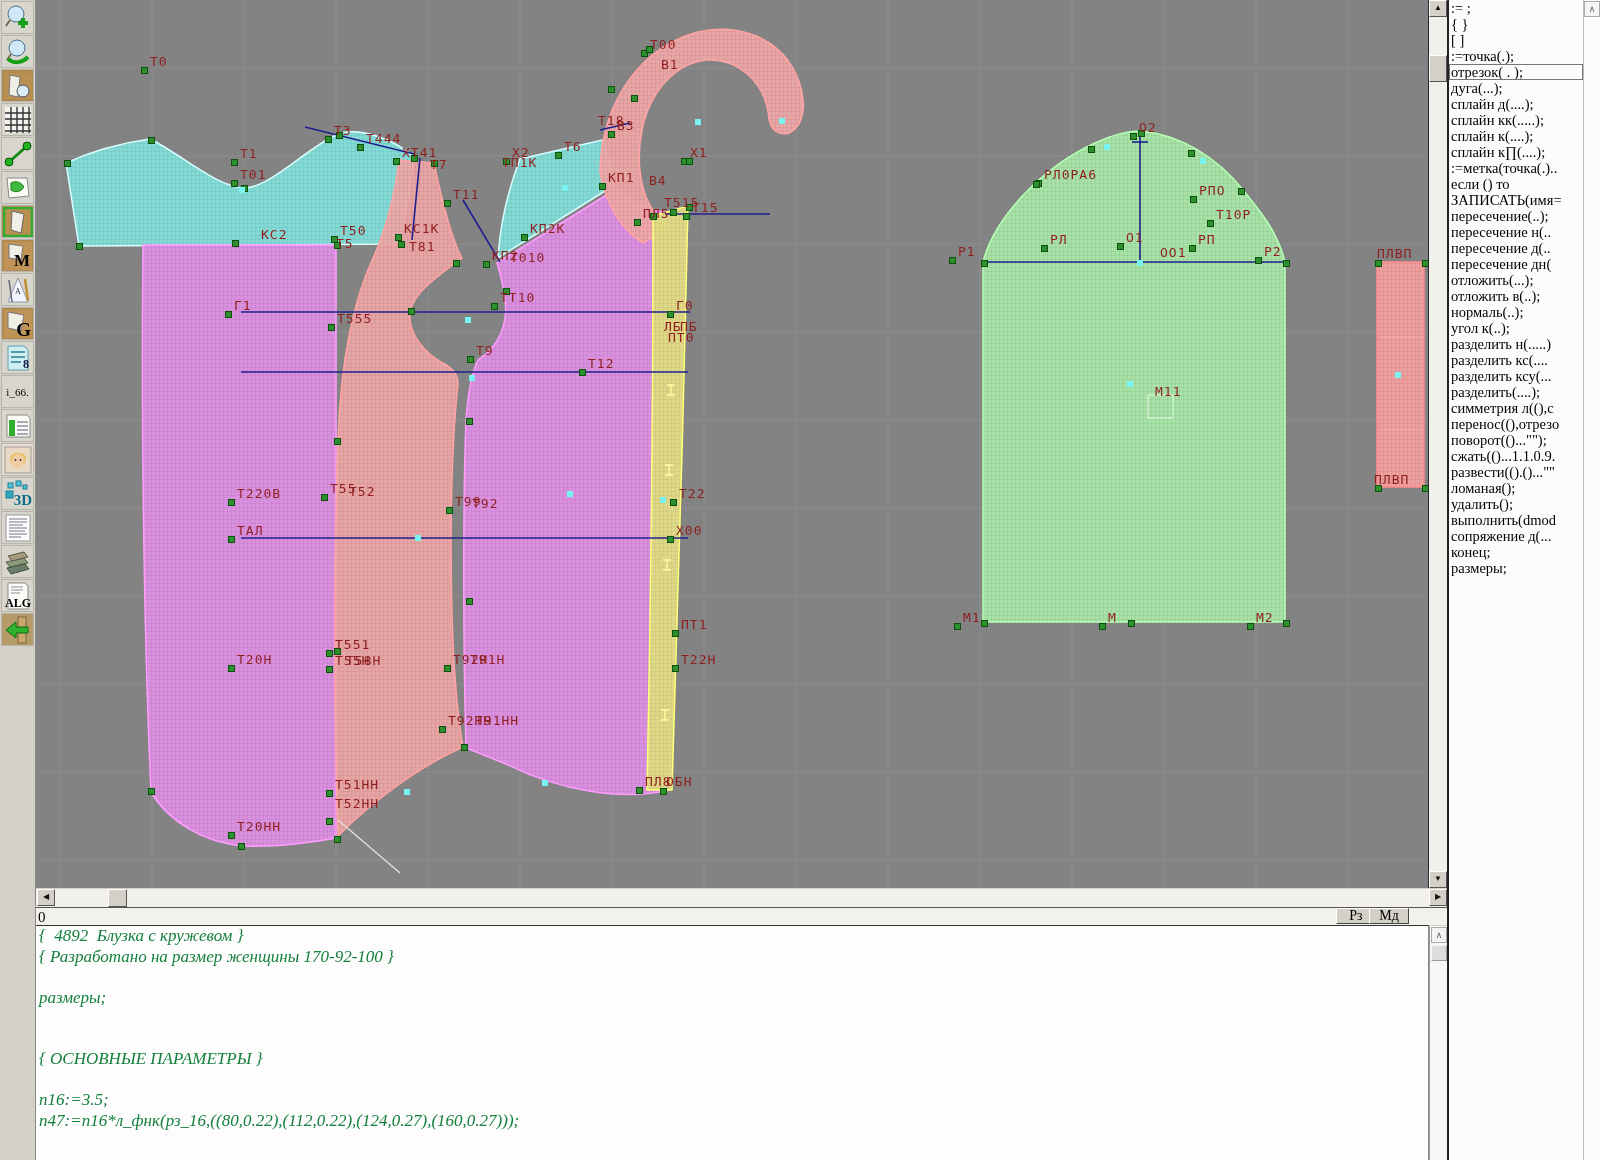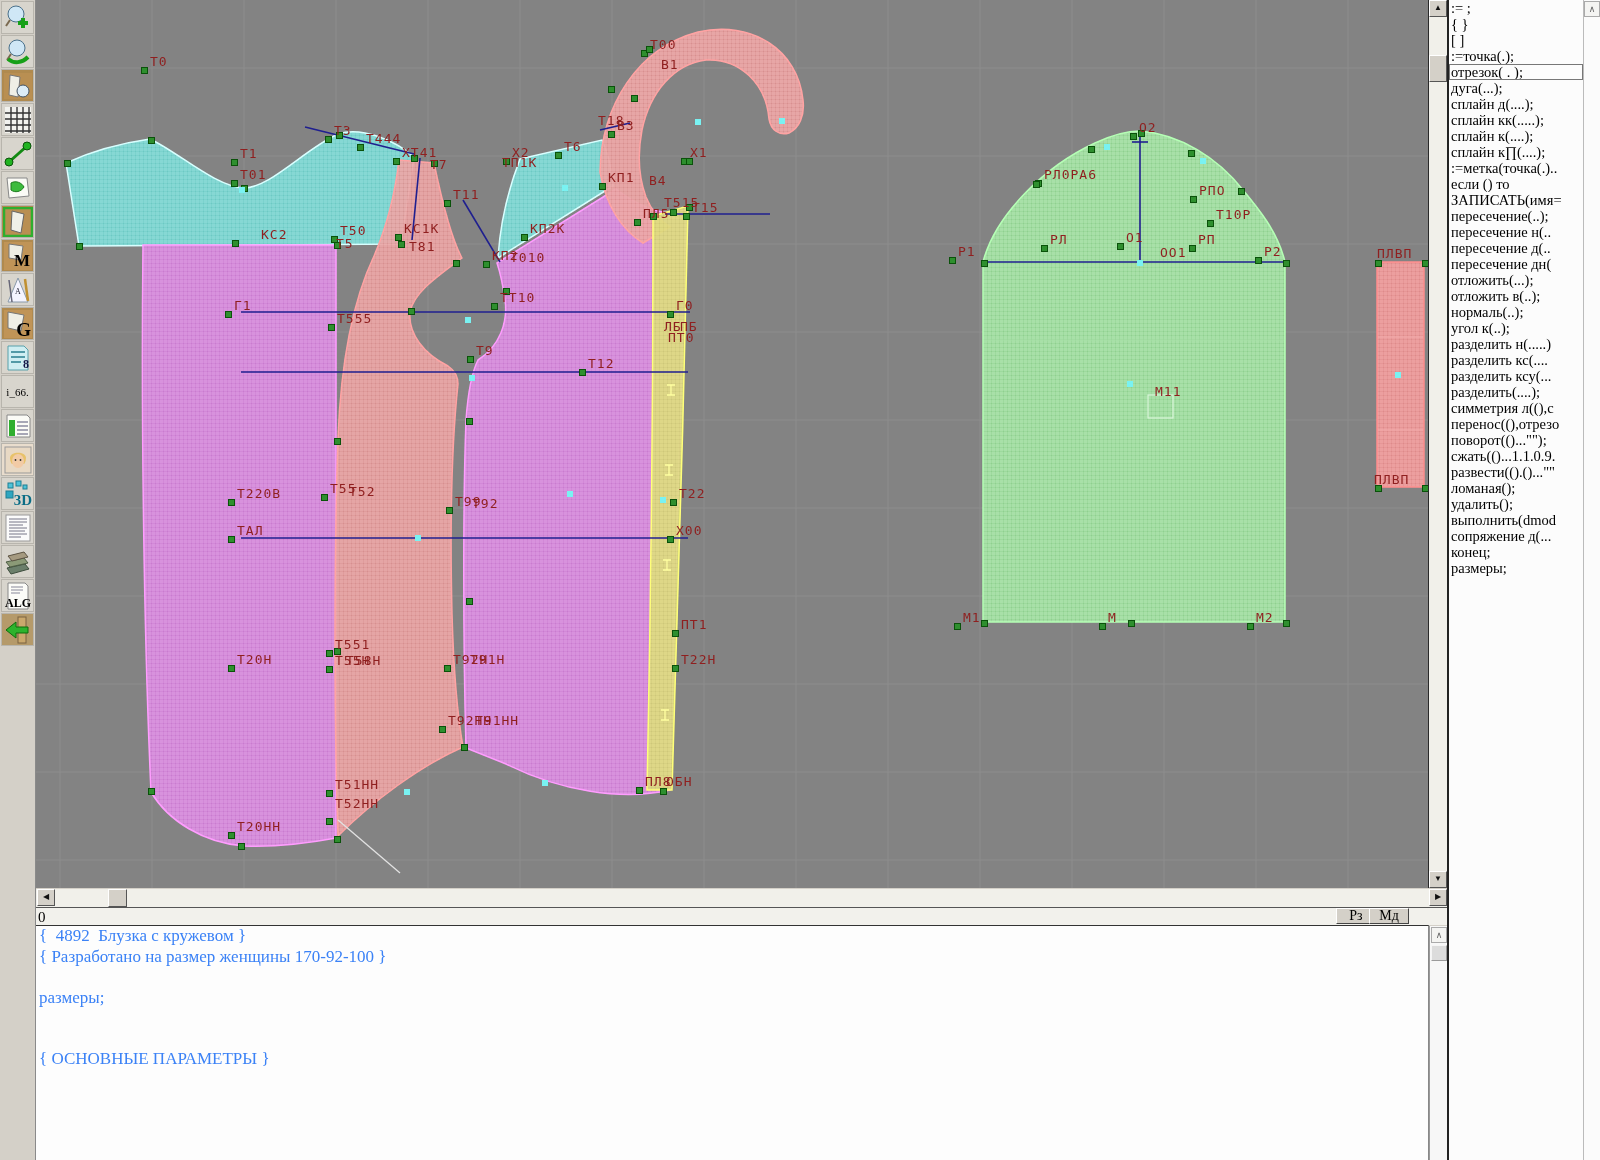--- a/index.html
+++ b/index.html
@@ -31,21 +31,21 @@
   
   #statusrow{position:absolute;left:35px;top:907px;width:1412px;height:17px;background:#f2f1ec;
              border-top:1px solid #555;}
   #zeroval{position:absolute;left:3px;top:1px;font-family:"Liberation Serif",serif;font-size:15px;color:#000;}
   .minibtn{position:absolute;top:0px;width:40px;height:16px;background:#d4d0c8;border:1px solid;
            border-color:#fff #444 #444 #fff;box-sizing:border-box;text-align:center;
            font-family:"Liberation Serif",serif;font-size:14px;line-height:14px;color:#000;}
   #codearea{position:absolute;left:35px;top:925px;width:1393px;height:235px;background:#fdfdfd;
             border-top:1px solid #333;border-right:1px solid #888;box-sizing:content-box;overflow:hidden;}
   .codeline{font-family:"Liberation Serif",serif;font-size:17px;height:20.5px;line-height:20.5px;
-            padding-left:4px;white-space:pre;color:#3b82f6;}
+            padding-left:4px;white-space:pre;color:#15803d;font-style:italic;}
   
   #cmdpanel{position:absolute;left:1447px;top:0;width:136px;height:1160px;background:#fcfcfc;
             border-left:2px solid #222;box-sizing:border-box;}
   .cmd{font-family:"Liberation Serif",serif;font-size:14.5px;height:16px;line-height:16px;
        padding-left:2px;white-space:nowrap;overflow:hidden;color:#000;}
   .cmd.sel{outline:1px solid #777;outline-offset:-1px;}
   #cmdscroll{position:absolute;left:1583px;top:0;width:17px;height:1160px;background:#fbfbfb;
              border-left:1px solid #bbb;}
   
   #tascroll{position:absolute;left:1429px;top:926px;width:18px;height:234px;background:#f7f7f7;border-left:1px solid #999;}
@@ -499,20 +499,22 @@
 
 <div id="codearea">
     <div class="codeline">{  4892  Блузка с кружевом }</div>
     <div class="codeline">{ Разработано на размер женщины 170-92-100 }</div>
     <div class="codeline">&nbsp;</div>
     <div class="codeline">размеры;</div>
     <div class="codeline">&nbsp;</div>
     <div class="codeline">&nbsp;</div>
     <div class="codeline">{ ОСНОВНЫЕ ПАРАМЕТРЫ }</div>
     <div class="codeline">&nbsp;</div>
+    <div class="codeline">п16:=3.5;</div>
+    <div class="codeline">п47:=п16*л_фнк(рз_16,((80,0.22),(112,0.22),(124,0.27),(160,0.27)));</div>
   </div>
 <div id="tascroll">
   <div class="flatbtn" style="left:1px;top:1px;width:16px;height:16px;">∧</div>
   <div class="sthumb" style="left:1px;top:19px;width:16px;height:16px;background:#dcdcdc;border-color:#f5f5f5 #9a9a9a #9a9a9a #f5f5f5;"></div>
 </div>
 
 <div id="cmdpanel">
     <div class="cmd">:= ;</div>
     <div class="cmd">{  }</div>
     <div class="cmd">[  ]</div>

